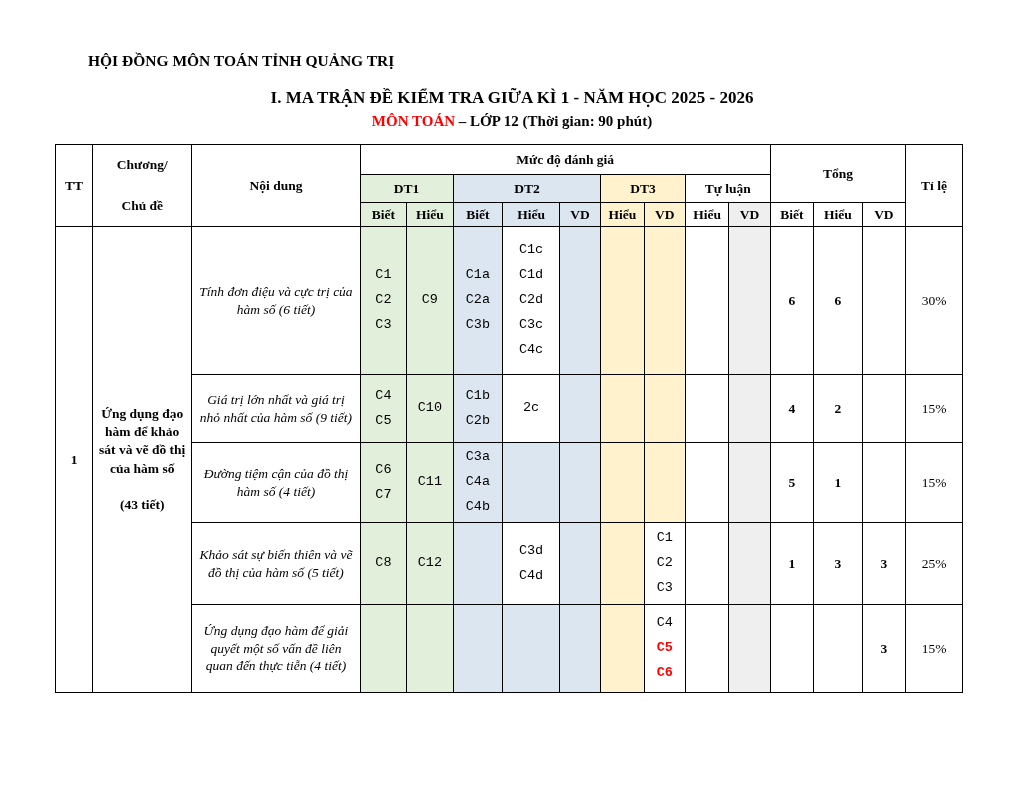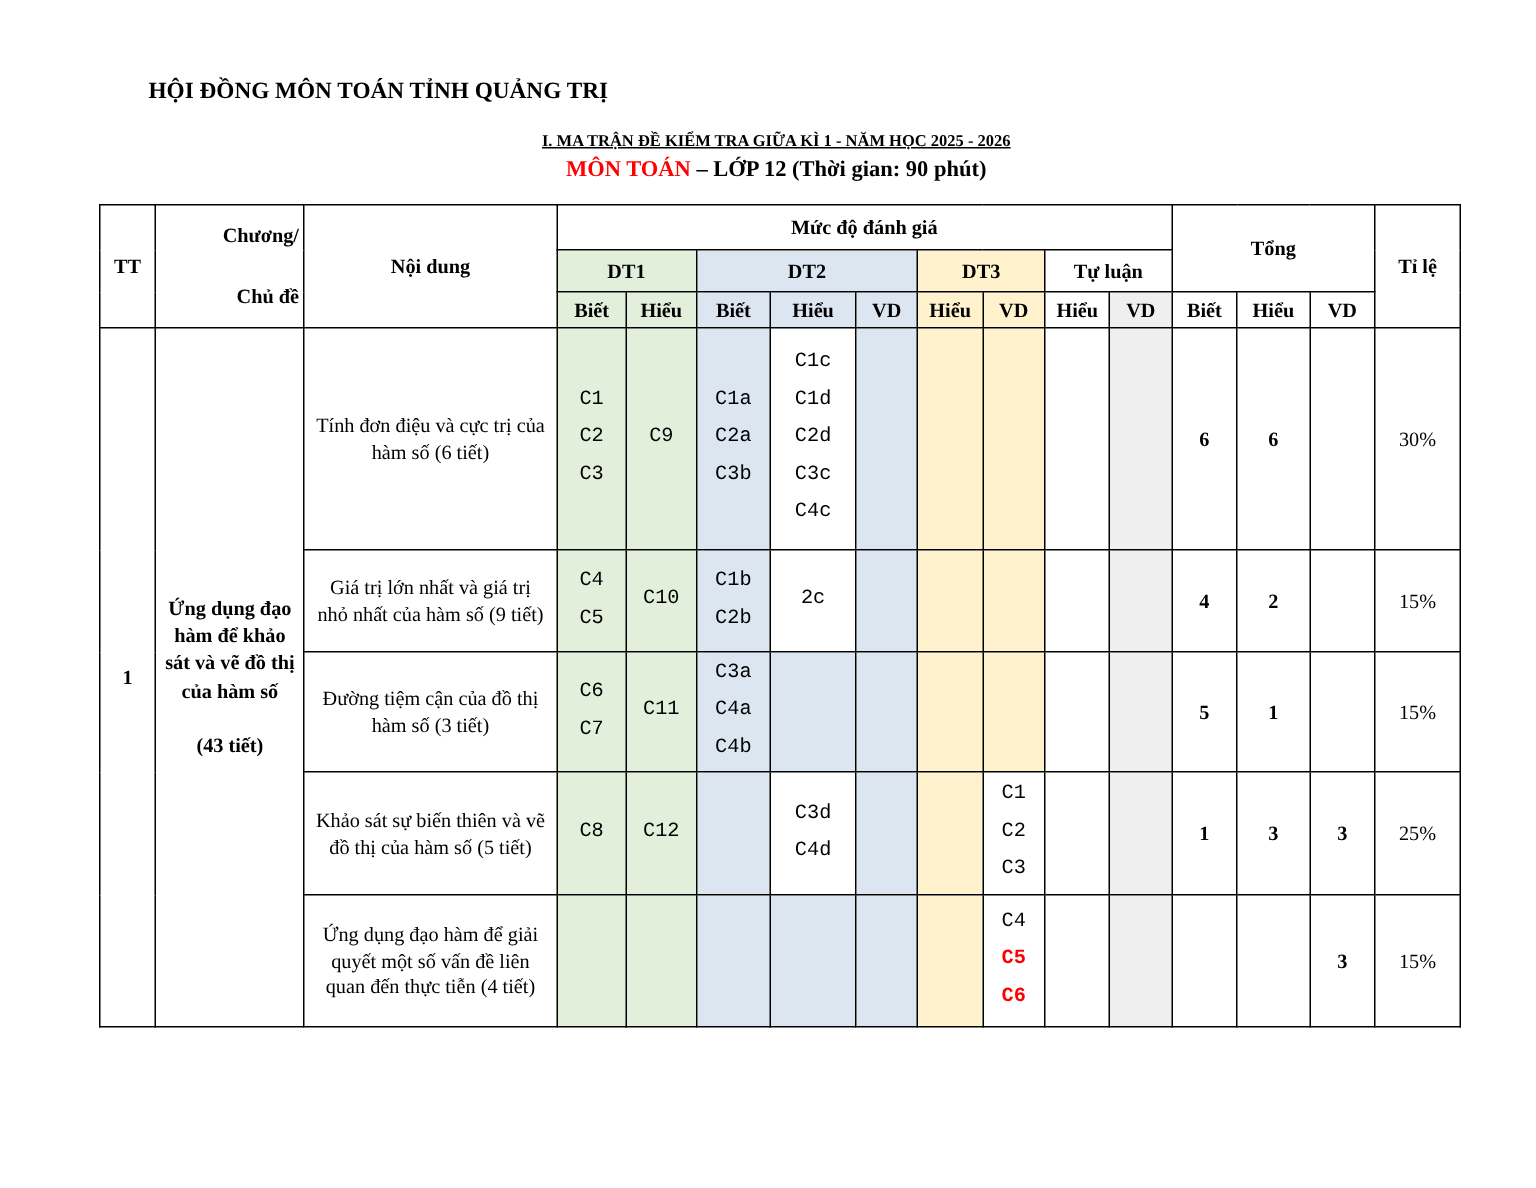--- a/index.html
+++ b/index.html
@@ -5,29 +5,29 @@
   html, body {
     margin: 0;
     padding: 0;
     width: 1024px;
     height: 792px;
     background: #ffffff;
     font-family: "Liberation Serif", serif;
     color: #000;
     overflow: hidden;
   }
-  .page { padding-top: 46px; padding-left: 11px; }
+  .page { padding-top: 46px; }
   .org-block { margin-left: 88px; }
   .org-line {
     font-weight: bold;
     font-size: 15.5px;
     line-height: 1.95;
   }
   .title-block { text-align: center; margin-top: 12px; }
-  .doc-title { font-weight: bold; font-size: 11px; text-decoration: underline; }
+  .doc-title { font-weight: bold; font-size: 17px; }
   .doc-subtitle { font-weight: bold; font-size: 15px; margin-top: 5px; }
   .subject-red { color: var(--red, #ff0000); }
 
   table.matrix {
     border-collapse: collapse;
     table-layout: fixed;
     width: 908px;
     margin: 14px auto 0 55px;
   }
   .matrix th, .matrix td {
@@ -49,32 +49,33 @@
   tr.r4 { height: 82px; }
   tr.r5 { height: 88px; }
 
   .bg-green  { background: var(--green,  #e2efda); }
   .bg-blue   { background: var(--blue,   #dce6f1); margin-top: 20px; }
   .bg-yellow { background: var(--yellow, #fff2cc); }
   .bg-grey   { background: var(--grey,   #efefef); }
 
   td.cell-values { line-height: 1.85; font-family: Liberation Mono, monospace; }
   td.cell-nd {
+    font-style: italic;
     line-height: 1.3;
     padding: 2px 6px;
   }
   td.cell-chuong {
     font-weight: bold;
     line-height: 1.35;
     padding: 2px 5px;
   }
   td.cell-tt { font-weight: bold; }
   td.cell-tong { font-weight: bold; }
   .red-text { color: var(--red, #ff0000); font-weight: bold; }
-  th.col-chuong-hdr { line-height: 1.5; text-align: right; }
+  th.col-chuong-hdr { line-height: 1.5; }
 </style>
 </head>
 <body>
 
 <div class="page">
 
   <div class="org-block">
     <div class="org-line">HỘI ĐỒNG MÔN TOÁN TỈNH QUẢNG TRỊ</div>
   </div>
 
@@ -175,21 +176,21 @@
         <td class="bg-yellow"></td>
         <td class="bg-yellow"></td>
         <td></td>
         <td class="bg-grey"></td>
         <td class="cell-tong">4</td>
         <td class="cell-tong">2</td>
         <td class="cell-tong"></td>
         <td>15%</td>
       </tr>
       <tr class="r3">
-        <td class="cell-nd">Đường tiệm cận của đồ thị hàm số (3 tiết)</td>
+        <td class="cell-nd">Đường tiệm cận của đồ thị hàm số (4 tiết)</td>
         <td class="bg-green cell-values">C6
 C7</td>
         <td class="bg-green cell-values">C11</td>
         <td class="bg-blue cell-values">C3a
 C4a
 C4b</td>
         <td class="bg-blue"></td>
         <td class="bg-blue"></td>
         <td class="bg-yellow"></td>
         <td class="bg-yellow"></td>

